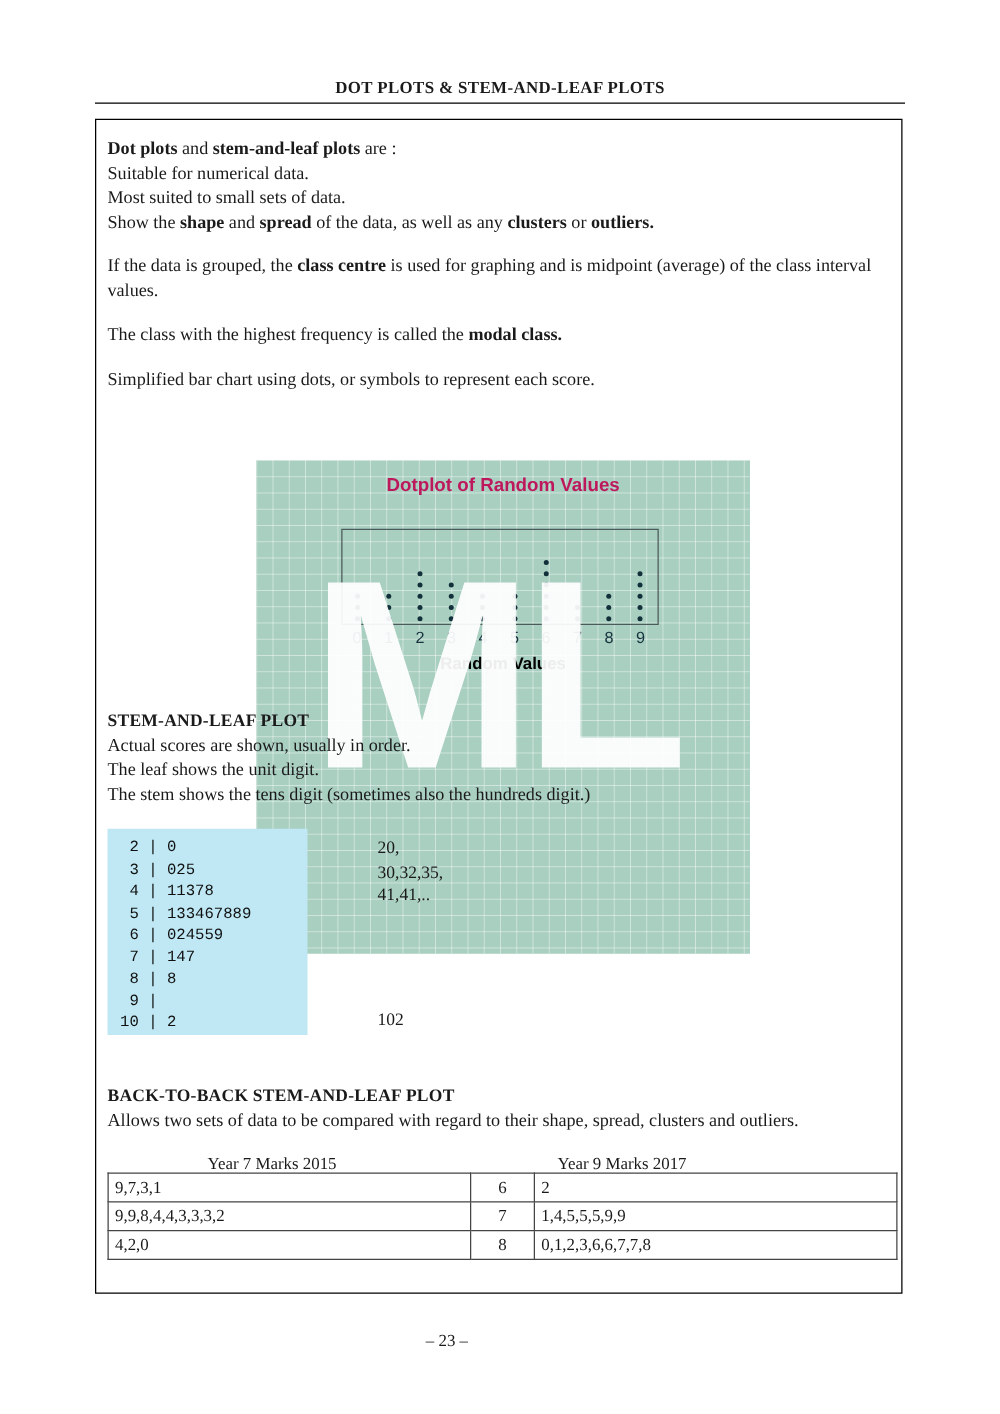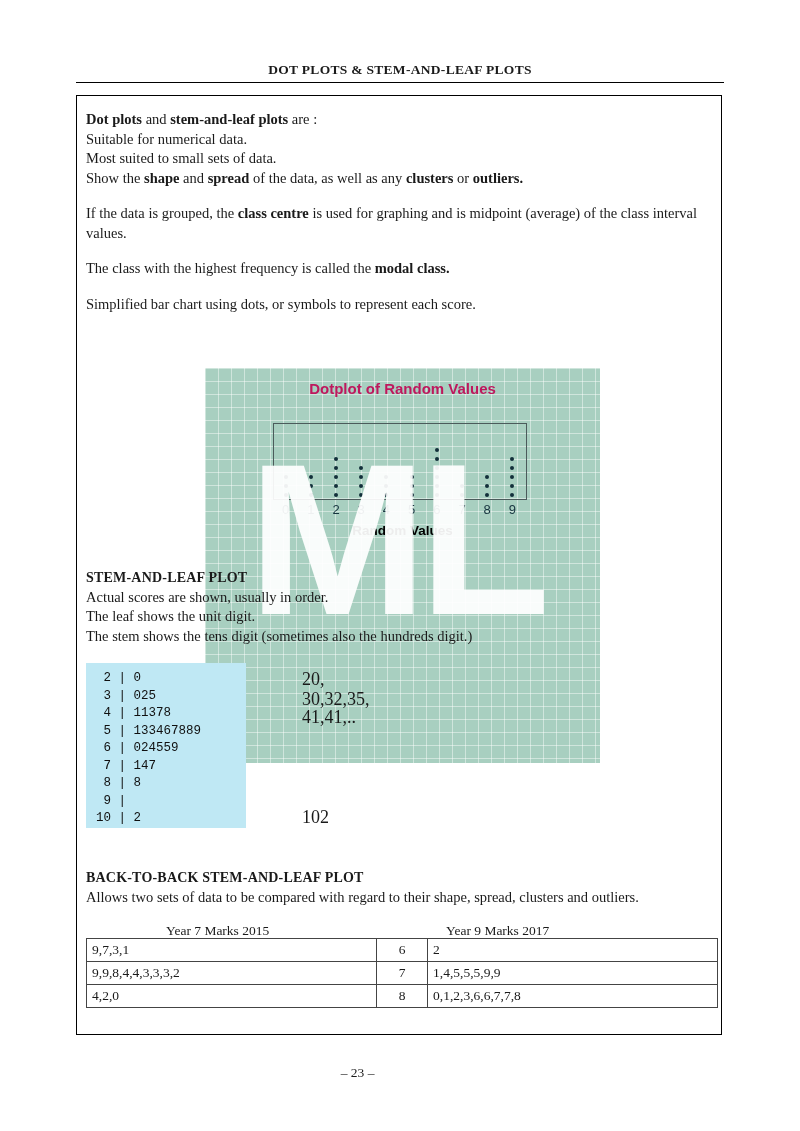--- a/index.html
+++ b/index.html
@@ -148,21 +148,21 @@
     font-size: 12.5px;
     line-height: 17.5px;
     white-space: pre;
     color: #101010;
   }
   .stemleaf .row { display: block; }
   .sl-note {
     position: absolute;
     left: 302px;
     font-family: "Liberation Serif", serif;
-    font-size: 18px;
+    font-size: 14px;
     line-height: 18px;
   }
 
   
   .b2b-labels {
     position: absolute;
     left: 86px; top: 923px;
     width: 632px;
     font-size: 13.5px;
   }

